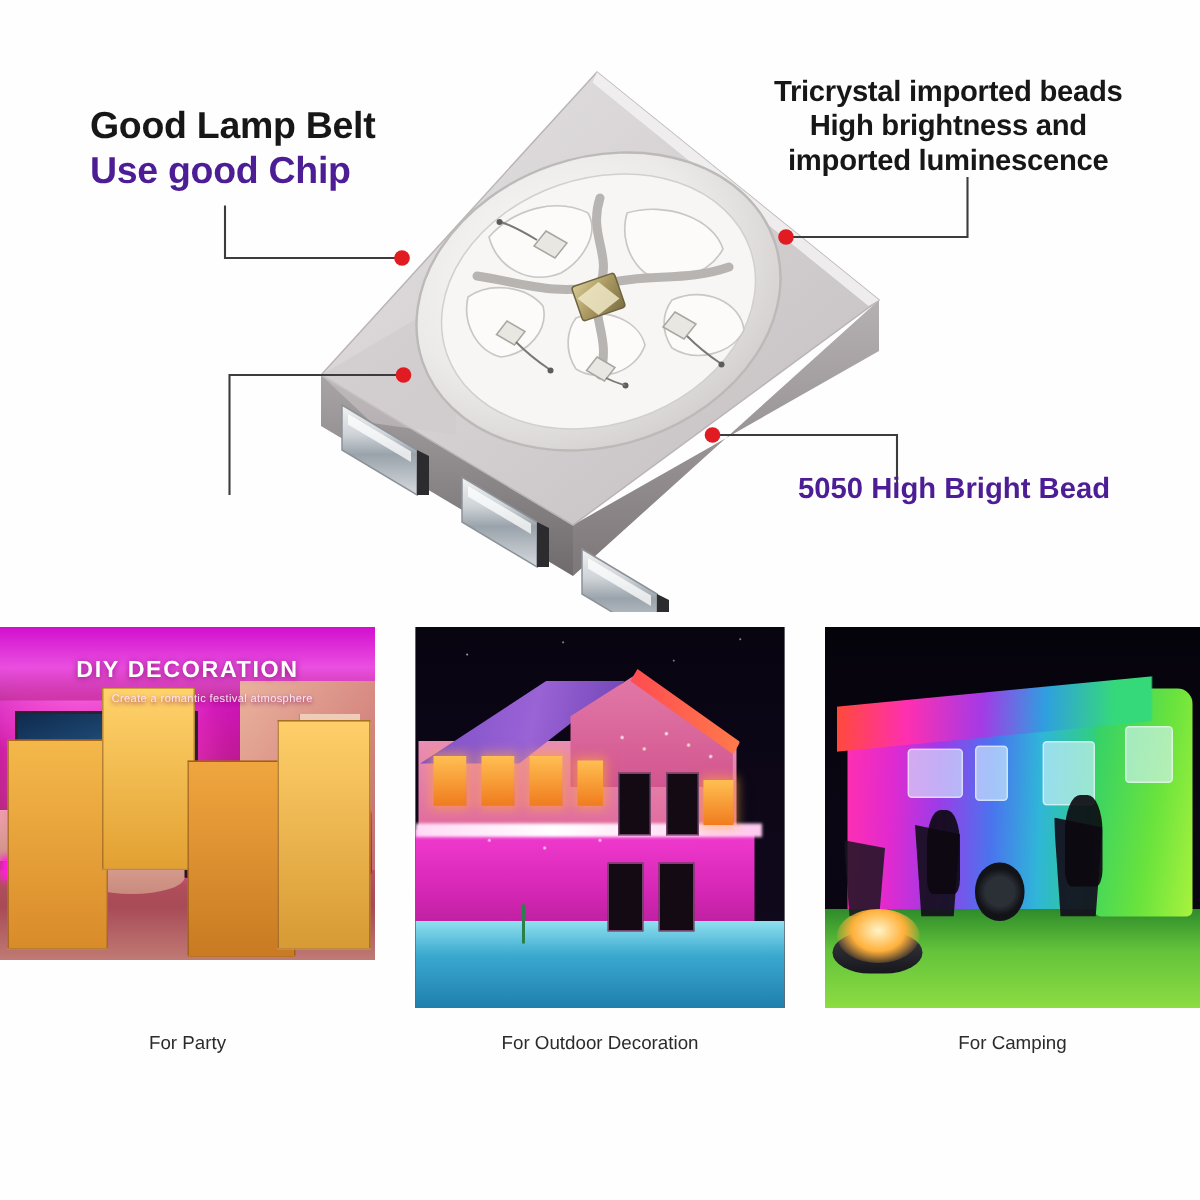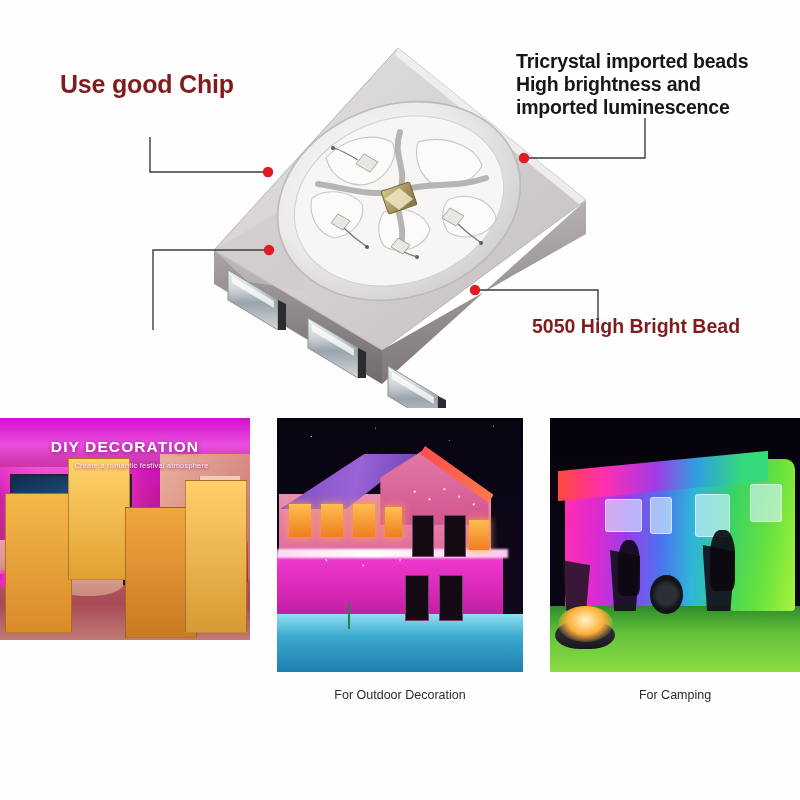--- a/index.html
+++ b/index.html
@@ -26,24 +26,24 @@
 
   
   .callout {
     position: absolute;
     font-weight: bold;
     line-height: 1.18;
     letter-spacing: -0.2px;
     white-space: nowrap;
   }
   .callout .l-dark { color: #171717; display: block; }
-  .callout .l-red  { color: #7f1d1d; display: block; }
+  .callout .l-red  { color: #4c1d95; display: block; }
 
   #callout-chip      { left: 60px;  top: 70px;  font-size: 25px; }
-  #callout-tricrystal{ left: 516px; top: 50px;  font-size: 19.5px; }
+  #callout-tricrystal{ left: 516px; top: 50px;  font-size: 19.5px; text-align: center; }
   #callout-brightness{ left: 22px;  top: 330px; font-size: 25px; }
   #callout-5050      { left: 532px; top: 315px; font-size: 19.5px; }
   #callout-5050 .l-red { letter-spacing: 0px; }
 
   
   #leaders {
     position: absolute;
     left: 0; top: 0;
     width: 800px; height: 800px;
     pointer-events: none;
@@ -439,20 +439,21 @@
     </g>
     <g fill="#e01b22">
       <circle cx="268" cy="172" r="5.2"></circle>
       <circle cx="524" cy="158" r="5.2"></circle>
       <circle cx="269" cy="250" r="5.2"></circle>
       <circle cx="475" cy="290" r="5.2"></circle>
     </g>
   </svg>
 
   <div id="callout-chip" class="callout">
+    <span class="l-dark">Good Lamp Belt</span>
     <span class="l-red">Use good Chip</span>
   </div>
 
   <div id="callout-tricrystal" class="callout">
     <span class="l-dark">Tricrystal imported beads</span>
     <span class="l-dark">High brightness and</span>
     <span class="l-dark">imported luminescence</span>
   </div>
 
 
@@ -530,16 +531,17 @@
       <div class="p3-chair" style="left:24%;top:52%;width:12%;height:24%;"></div>
       <div class="p3-person" style="left:27%;top:48%;width:9%;height:22%;"></div>
       <div class="p3-chair" style="left:61%;top:50%;width:13%;height:26%;"></div>
       <div class="p3-person" style="left:64%;top:44%;width:10%;height:24%;"></div>
       <div class="p3-chair" style="left:5%;top:56%;width:11%;height:20%;background:rgba(25,20,32,.85);"></div>
       <div class="pc p3-firepit"></div>
       <div class="pc p3-fire"></div>
     </div>
   </div>
 
+  <div id="caption-party" class="caption">For Party</div>
   <div id="caption-outdoor" class="caption">For Outdoor Decoration</div>
   <div id="caption-camping" class="caption">For Camping</div>
 
 </div>
 
 </body></html>

